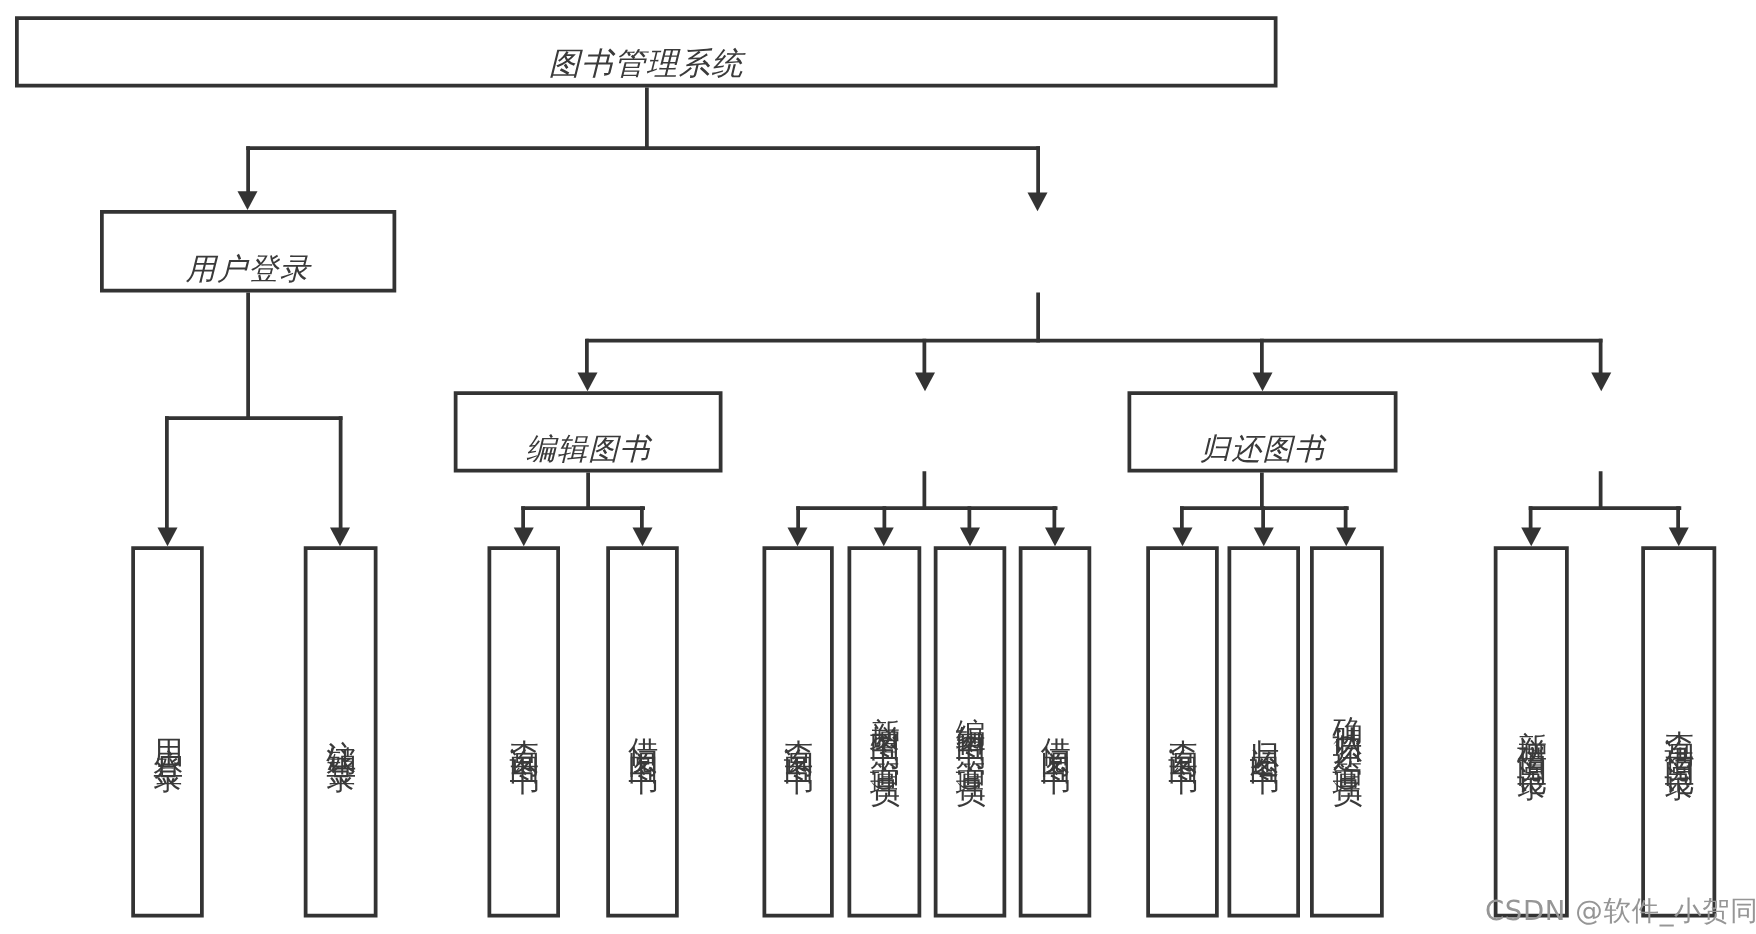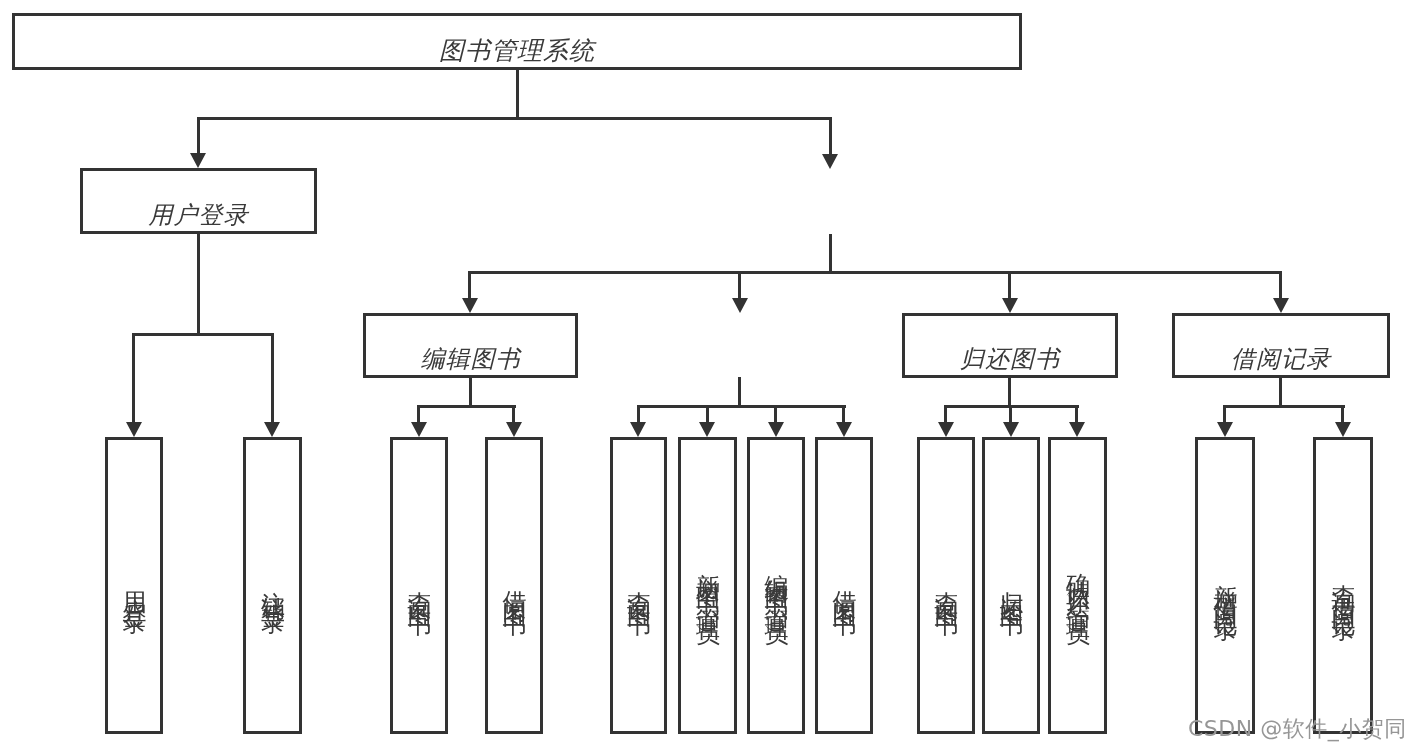--- a/index.html
+++ b/index.html
@@ -100,23 +100,20 @@
   <div class="box hbox" style="left:80px;top:168px;width:237px;height:66px">
     <span>用户登录</span>
   </div>
 
   <div class="box hbox" style="left:363px;top:313px;width:215px;height:65px">
     <span>编辑图书</span>
   </div>
   <div class="box hbox" style="left:902px;top:313px;width:216px;height:65px">
     <span>归还图书</span>
   </div>
-  <div class="box hbox" style="left:1172px;top:313px;width:218px;height:65px">
-    <span>借阅记录</span>
-  </div>
 
   <div class="box vbox" style="left:105px;top:437px;width:58px;height:297px">
     <span>用户登录</span>
   </div>
   <div class="box vbox" style="left:243px;top:437px;width:59px;height:297px">
     <span>注销登录</span>
   </div>
 
   <div class="box vbox" style="left:390px;top:437px;width:58px;height:297px">
     <span>查询图书</span>

